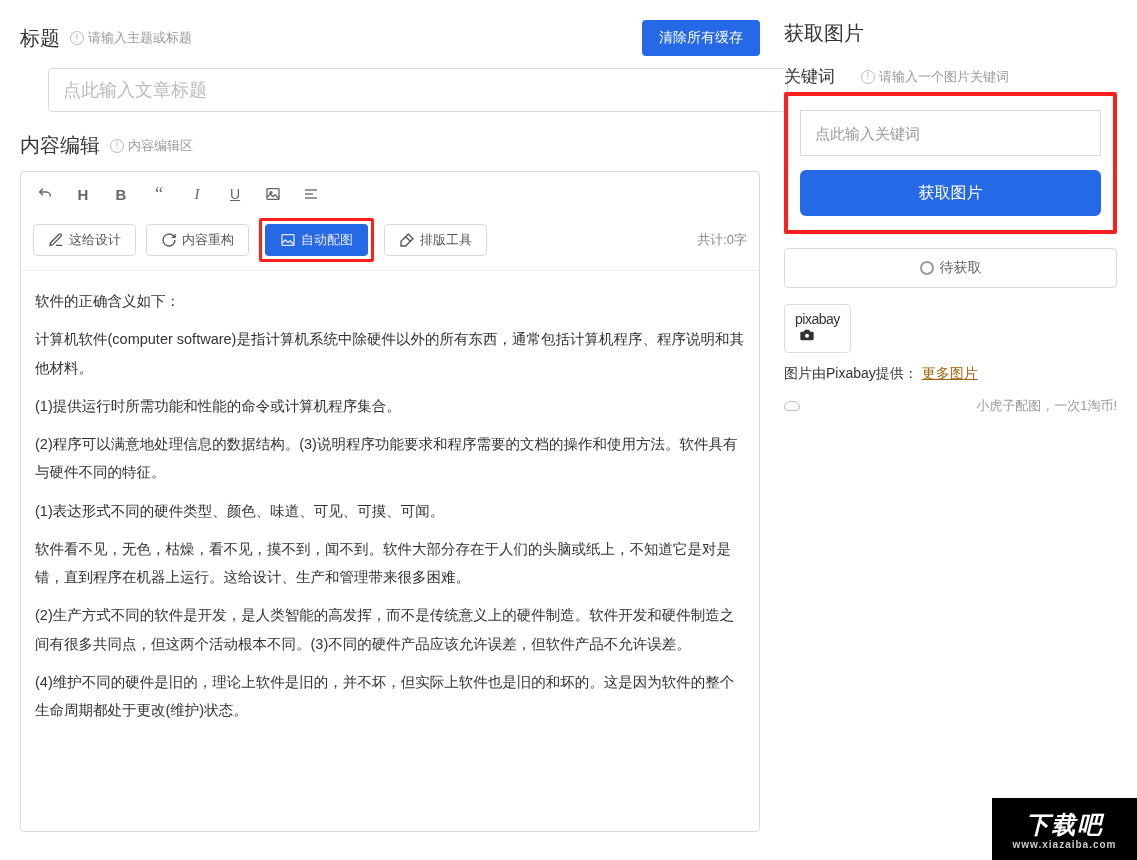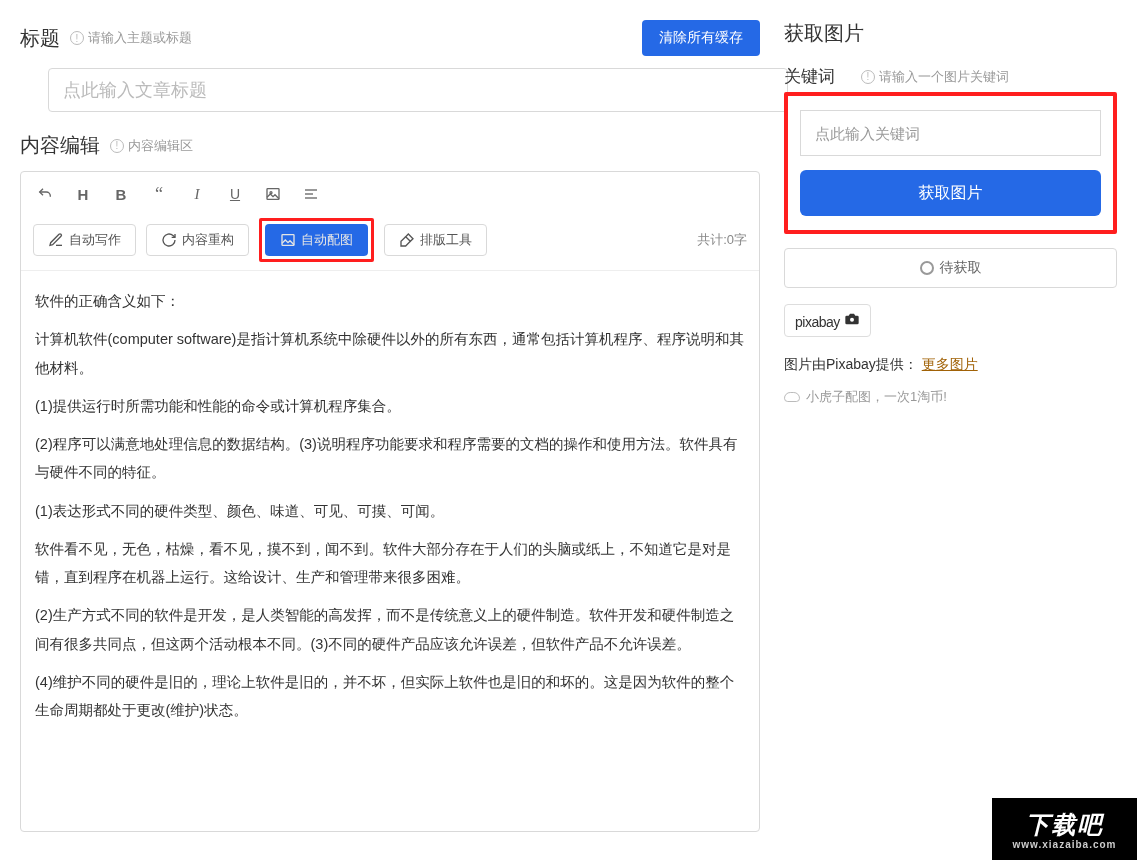--- a/index.html
+++ b/index.html
@@ -40,25 +40,25 @@
 .content p { margin-bottom: 10px; }
 
 
 .right-col .section-header { margin-bottom: 18px; }
 .kw-block { border: 4px solid #ff1e1e; padding: 14px 12px 14px 12px; border-radius: 2px; margin-bottom: 14px; }
 .kw-input { width: 100%; height: 46px; border: 1px solid #d9d9d9; border-radius: 0; padding: 0 14px; font-size: 15px; margin-bottom: 14px; }
 .kw-input::placeholder { color: #999; }
 .btn-get { width: 100%; height: 46px; background: #2569e6; color: #fff; border: none; border-radius: 6px; font-size: 16px; cursor: pointer; }
 .pending { width: 100%; border: 1px solid #d9d9d9; border-radius: 4px; height: 40px; display: flex; align-items: center; justify-content: center; color: #666; font-size: 14px; margin-bottom: 16px; }
 .pending-icon { width: 14px; height: 14px; border: 2px solid #999; border-radius: 50%; margin-right: 6px; }
-.pixabay { display: inline-flex; align-items: flex-end; border: 1px solid #ddd; border-radius: 4px; padding: 6px 10px; font-family: Arial; font-weight: 500; color: #333; letter-spacing: -0.5px; margin-bottom: 19px; }
+.pixabay { display: inline-flex; align-items: flex-start; border: 1px solid #ddd; border-radius: 4px; padding: 6px 10px; font-family: Arial; font-weight: 500; color: #333; letter-spacing: -0.5px; margin-bottom: 12px; flex-direction: column; }
 .pixabay-cam { margin-left: 4px; font-size: 13px; }
 .credit { font-size: 14px; color: #333; margin-bottom: 14px; }
 .credit a { color: #a16207; text-decoration: underline; }
-.footer-note { color: #999; font-size: 13px; display: flex; align-items: center; }
+.footer-note { color: #999; font-size: 13px; display: flex; align-items: center; justify-content: space-between; }
 .cloud-icon { width: 16px; height: 10px; border: 1.5px solid #bbb; border-radius: 10px 10px 6px 6px; margin-right: 6px; position: relative; }
 
 
 .watermark { position: absolute; bottom: 0; right: 0; width: 145px; height: 62px; background: #000; color: #fff; display: flex; flex-direction: column; align-items: center; justify-content: center; font-weight: bold; }
 .wm-big { font-size: 24px; font-style: italic; letter-spacing: 2px; }
 .wm-small { font-size: 10px; letter-spacing: 1px; color: #ccc; margin-top: -2px; }
 
 svg { width: 16px; height: 16px; }
 </style>
 </head>
@@ -119,21 +119,21 @@
             </span>
         </div>
         <div class="action-row">
           <button class="btn btn-outline">
             <span class="btn-icon">
                 <svg viewBox="0 0 24 24" fill="none" stroke="currentColor" stroke-width="2">
                   <path d="M12 20h9"></path>
                   <path d="M16.5 3.5a2.1 2.1 0 013 3L7 19l-4 1 1-4z"></path>
                 </svg>
               </span>
-            <span>自动写作</span>
+            <span>这给设计</span>
           </button>
           <button class="btn btn-outline">
             <span class="btn-icon">
                 <svg viewBox="0 0 24 24" fill="none" stroke="currentColor" stroke-width="2">
                   <path d="M21 12a9 9 0 11-3-6.7L21 8"></path>
                   <path d="M21 3v5h-5"></path>
                 </svg>
               </span>
             <span>内容重构</span>
           </button>

